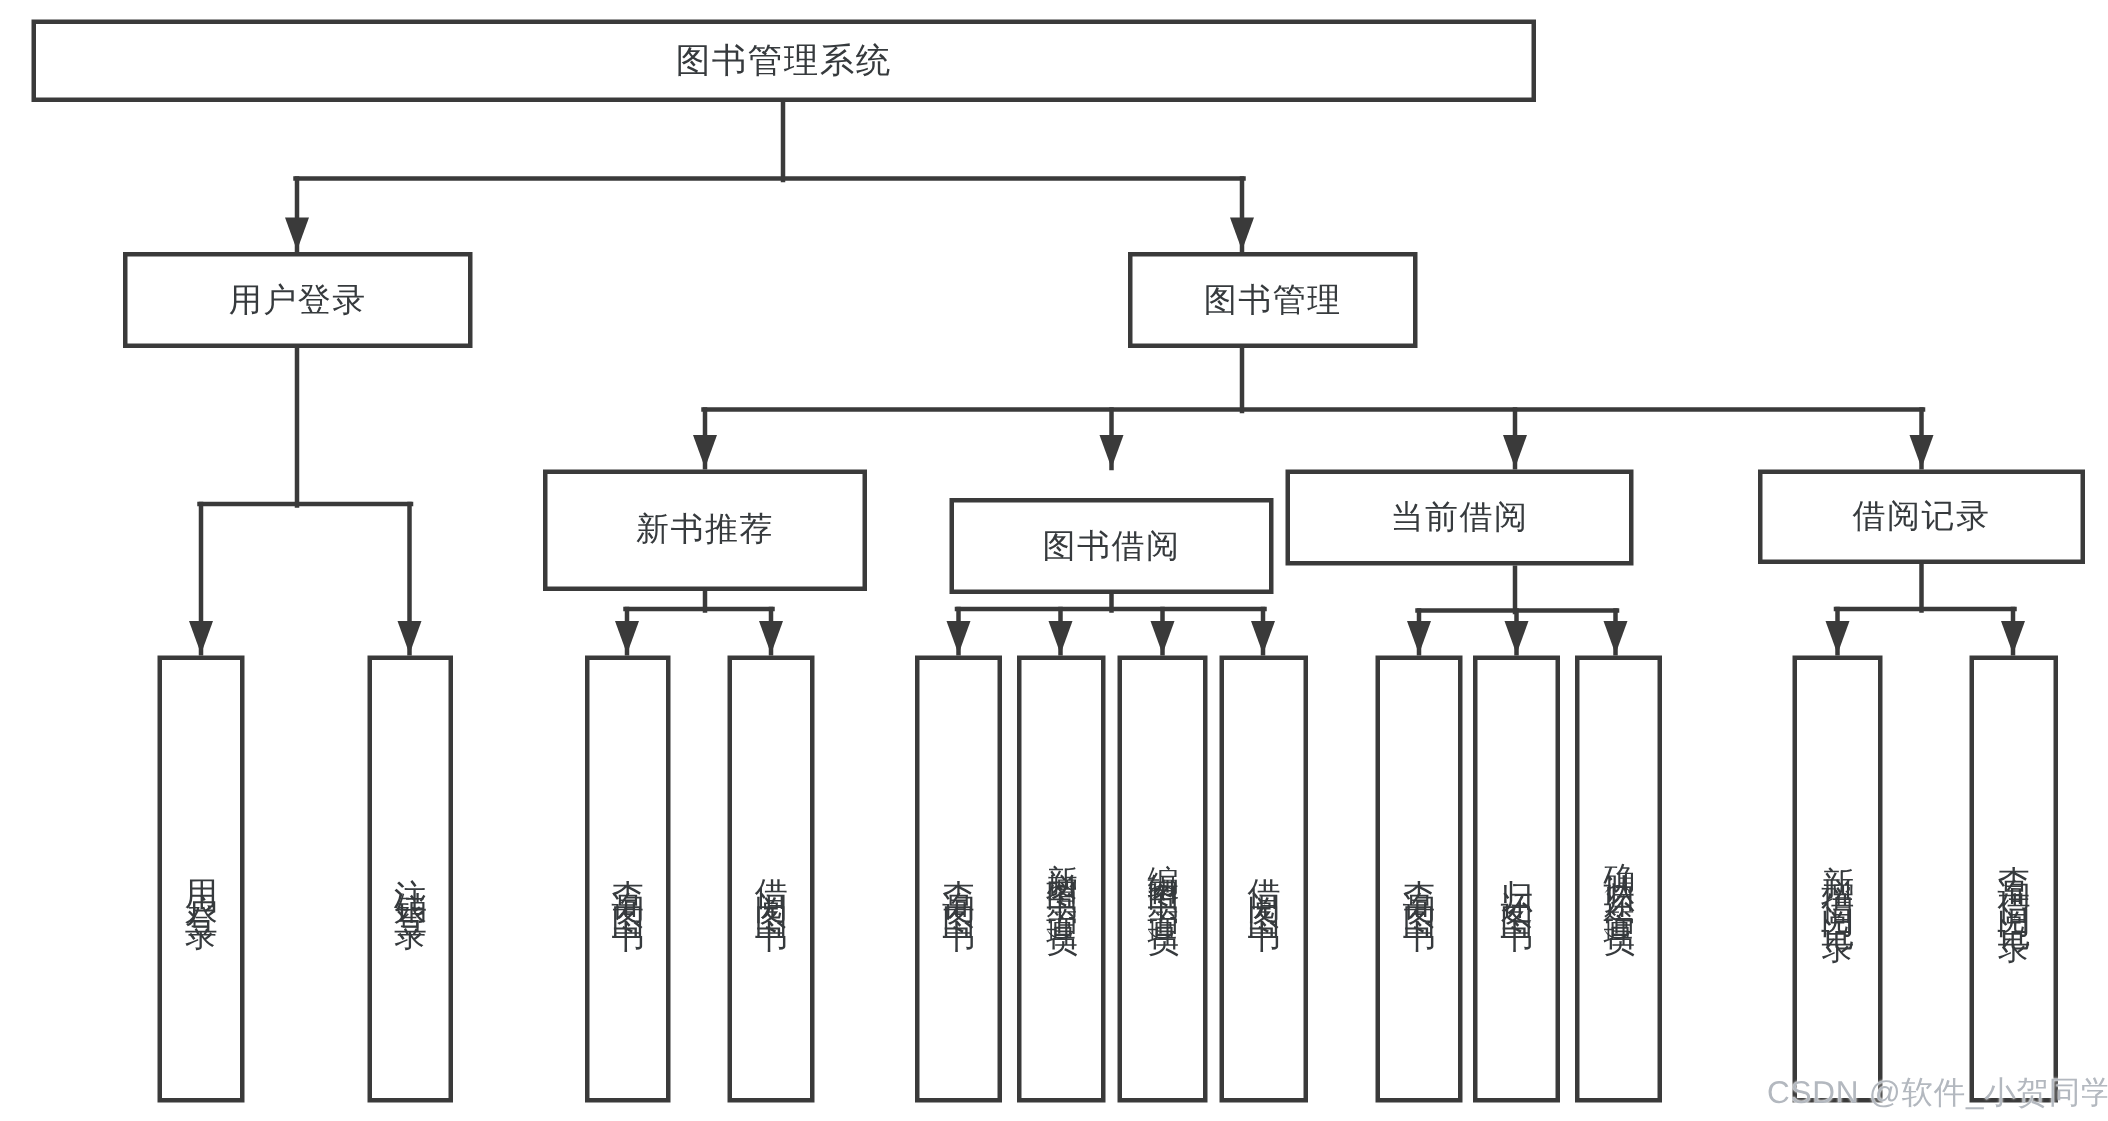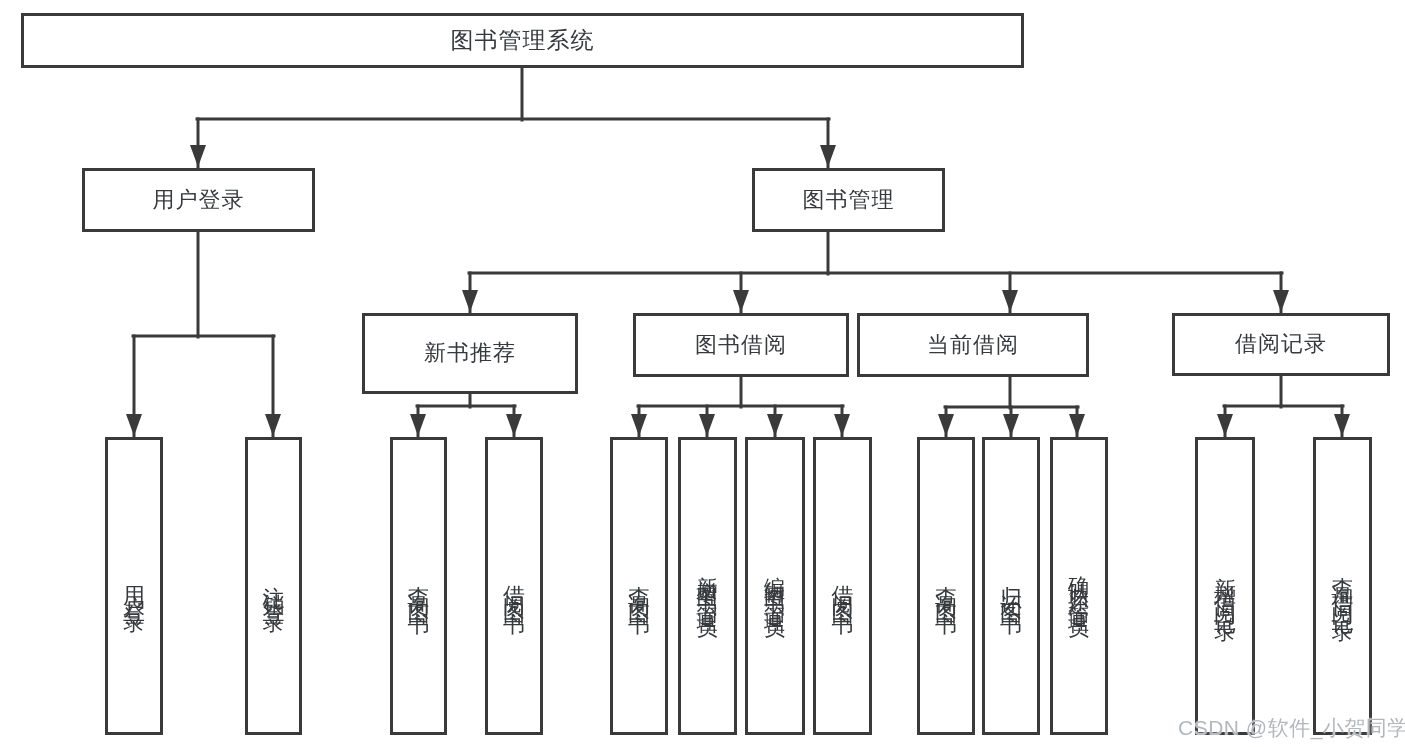--- a/index.html
+++ b/index.html
@@ -41,21 +41,21 @@
     letter-spacing: 9px;
     font-size: 22px;
     white-space: normal;
   }
   .leaf.dense { letter-spacing: 6px; font-size: 21px; }
   
   #n-root    { left: 21px;   top: 13px;  width: 1003px; height: 55px; }
   #n-login   { left: 82px;   top: 168px; width: 233px;  height: 64px; }
   #n-mgmt    { left: 752px;  top: 168px; width: 193px;  height: 64px; }
   #n-rec     { left: 362px;  top: 313px; width: 216px;  height: 81px; }
-  #n-borrow  { left: 633px;  top: 313px; width: 216px;  height: 64px; }
+  #n-borrow  { left: 633px;  top: 332px; width: 216px;  height: 64px; }
   #n-current { left: 857px;  top: 313px; width: 232px;  height: 64px; }
   #n-records { left: 1172px; top: 313px; width: 218px;  height: 63px; }
   #l1  { left: 105px;  width: 58px; }
   #l2  { left: 245px;  width: 57px; }
   #l3  { left: 390px;  width: 57px; }
   #l4  { left: 485px;  width: 58px; }
   #l5  { left: 610px;  width: 58px; }
   #l6  { left: 678px;  width: 59px; }
   #l7  { left: 745px;  width: 60px; }
   #l8  { left: 813px;  width: 59px; }

